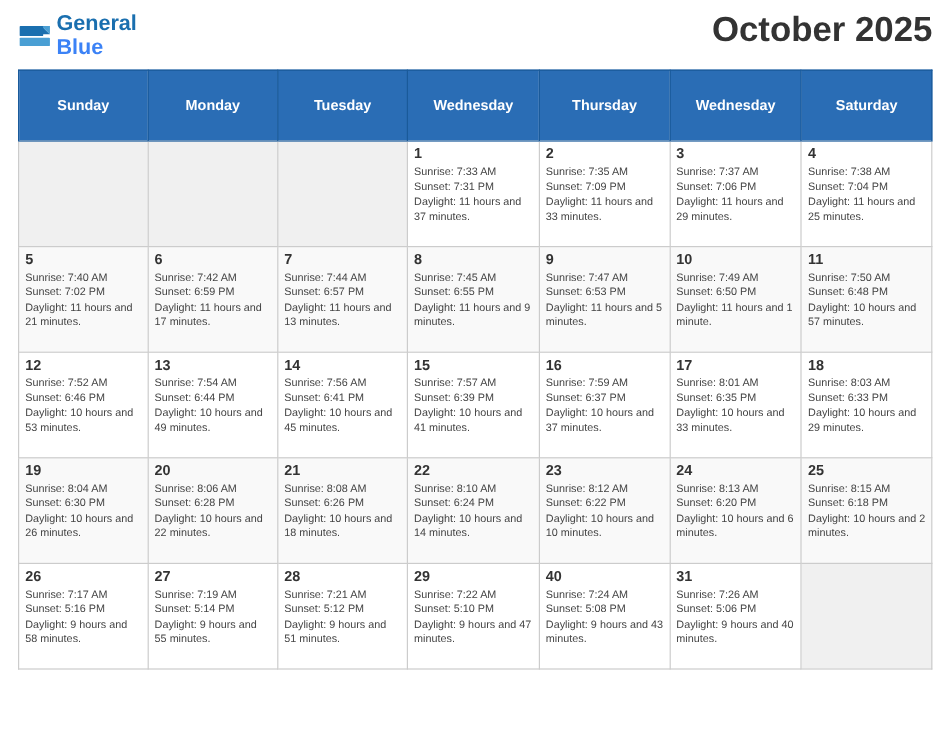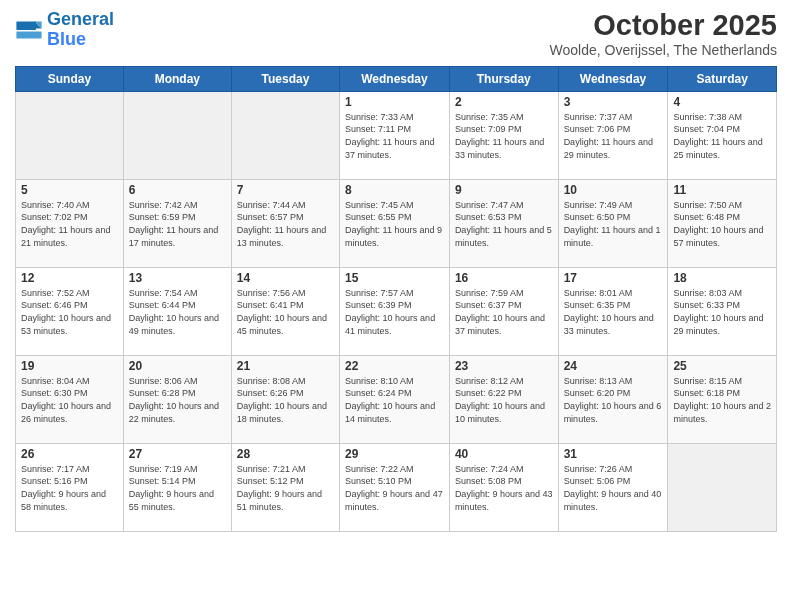--- a/index.html
+++ b/index.html
@@ -54,21 +54,21 @@
     }
     .calendar {
       width: 100%;
       border-collapse: collapse;
       border: 1px solid #ccc;
     }
     .calendar th {
       background: #2a6db5;
       color: #fff;
       text-align: center;
-      padding: 5px 4px;
+      padding: 22px 4px;
       font-size: 12px;
       font-weight: bold;
       border: 1px solid #1a5a9a;
     }
     .calendar td {
       vertical-align: top;
       border: 1px solid #ccc;
       padding: 3px 5px;
       width: 113px;
       height: 88px;
@@ -106,21 +106,20 @@
         <rect x="2" y="8" width="28" height="12" fill="#1a6faf" rx="1"></rect>
         <rect x="2" y="22" width="36" height="10" fill="#4a9fd4" rx="1"></rect>
       </svg>
       <div class="logo-text">
         <div><span>General</span></div>
         <div><span style="color:#3b82f6">Blue</span></div>
       </div>
     </div>
     <div class="title-block">
       <div class="month-title">October 2025</div>
-      <div class="location">Woolde, Overijssel, The Netherlands</div>
     </div>
   </div>
 
   <table class="calendar">
     <thead>
       <tr>
         <th>Sunday</th>
         <th>Monday</th>
         <th>Tuesday</th>
         <th>Wednesday</th>
@@ -130,21 +129,21 @@
       </tr>
     </thead>
     <tbody id="calendar-body">
     <tr>
           <td class="empty-cell"></td>
           <td class="empty-cell"></td>
           <td class="empty-cell"></td>
           <td>
             <div class="day-number">1</div>
             <div class="day-info">Sunrise: 7:33 AM
-Sunset: 7:11 PM
+Sunset: 7:31 PM
 Daylight: 11 hours and 37 minutes.</div>
           </td>
           <td>
             <div class="day-number">2</div>
             <div class="day-info">Sunrise: 7:35 AM
 Sunset: 7:09 PM
 Daylight: 11 hours and 33 minutes.</div>
           </td>
           <td>
             <div class="day-number">3</div>

